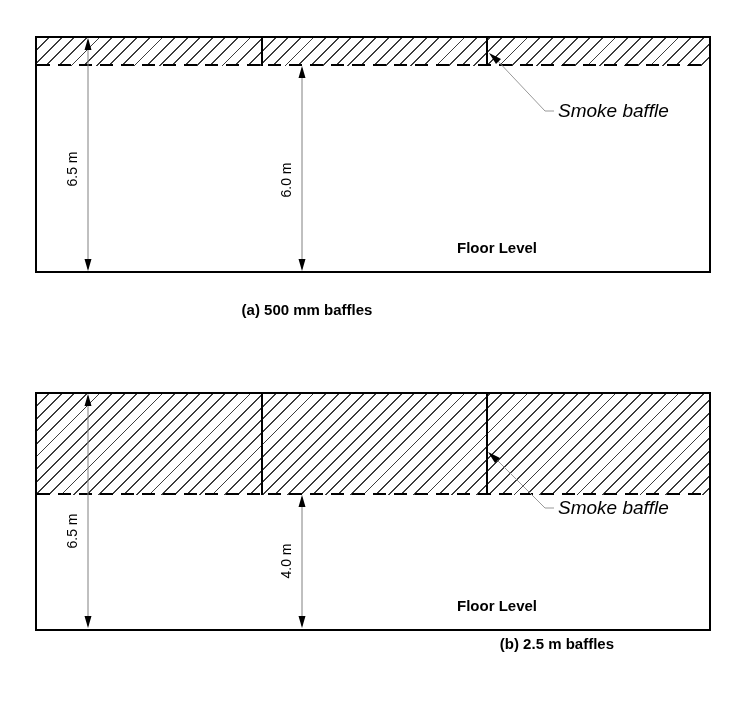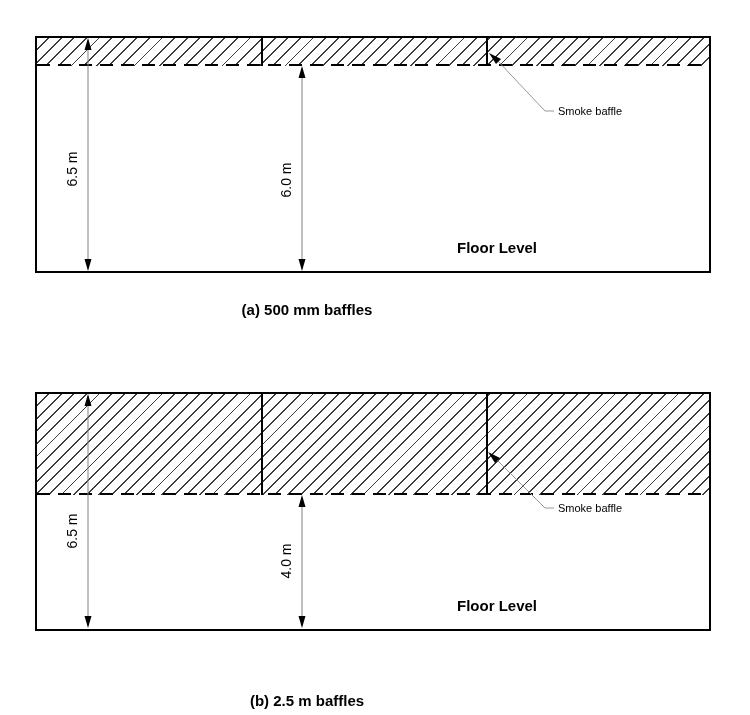--- a/index.html
+++ b/index.html
@@ -73,42 +73,43 @@
   .arrow-fill   { fill: #000; stroke: none; }
 
   .dim-label {
     position: absolute;
     font-size: 14px;
     white-space: nowrap;
     transform: translate(-50%, -50%) rotate(-90deg);
   }
   .leader-label {
     position: absolute;
-    font-size: 11px;
+    font-size: 19px;
     white-space: nowrap;
     transform: translateY(-50%);
+    font-style: italic;
   }
   .floor-label {
     position: absolute;
     bottom: 15px;
     font-weight: bold;
     font-size: 15px;
     white-space: nowrap;
     transform: translateX(-50%);
   }
   .caption {
     position: absolute;
     left: 0;
     width: 614px;
     text-align: center;
     font-weight: bold;
     font-size: 15px;
   }
   #caption-a { top: 301px; }
-  #caption-b { top: 692px; }
+  #caption-b { top: 635px; text-align: right; }
 </style>
 </head>
 <body>
 
 <div class="canvas">
 
   <div class="panel" id="panel-a">
     <div class="hatch"></div>
     <div class="divider d1"></div>
     <div class="divider d2"></div>

